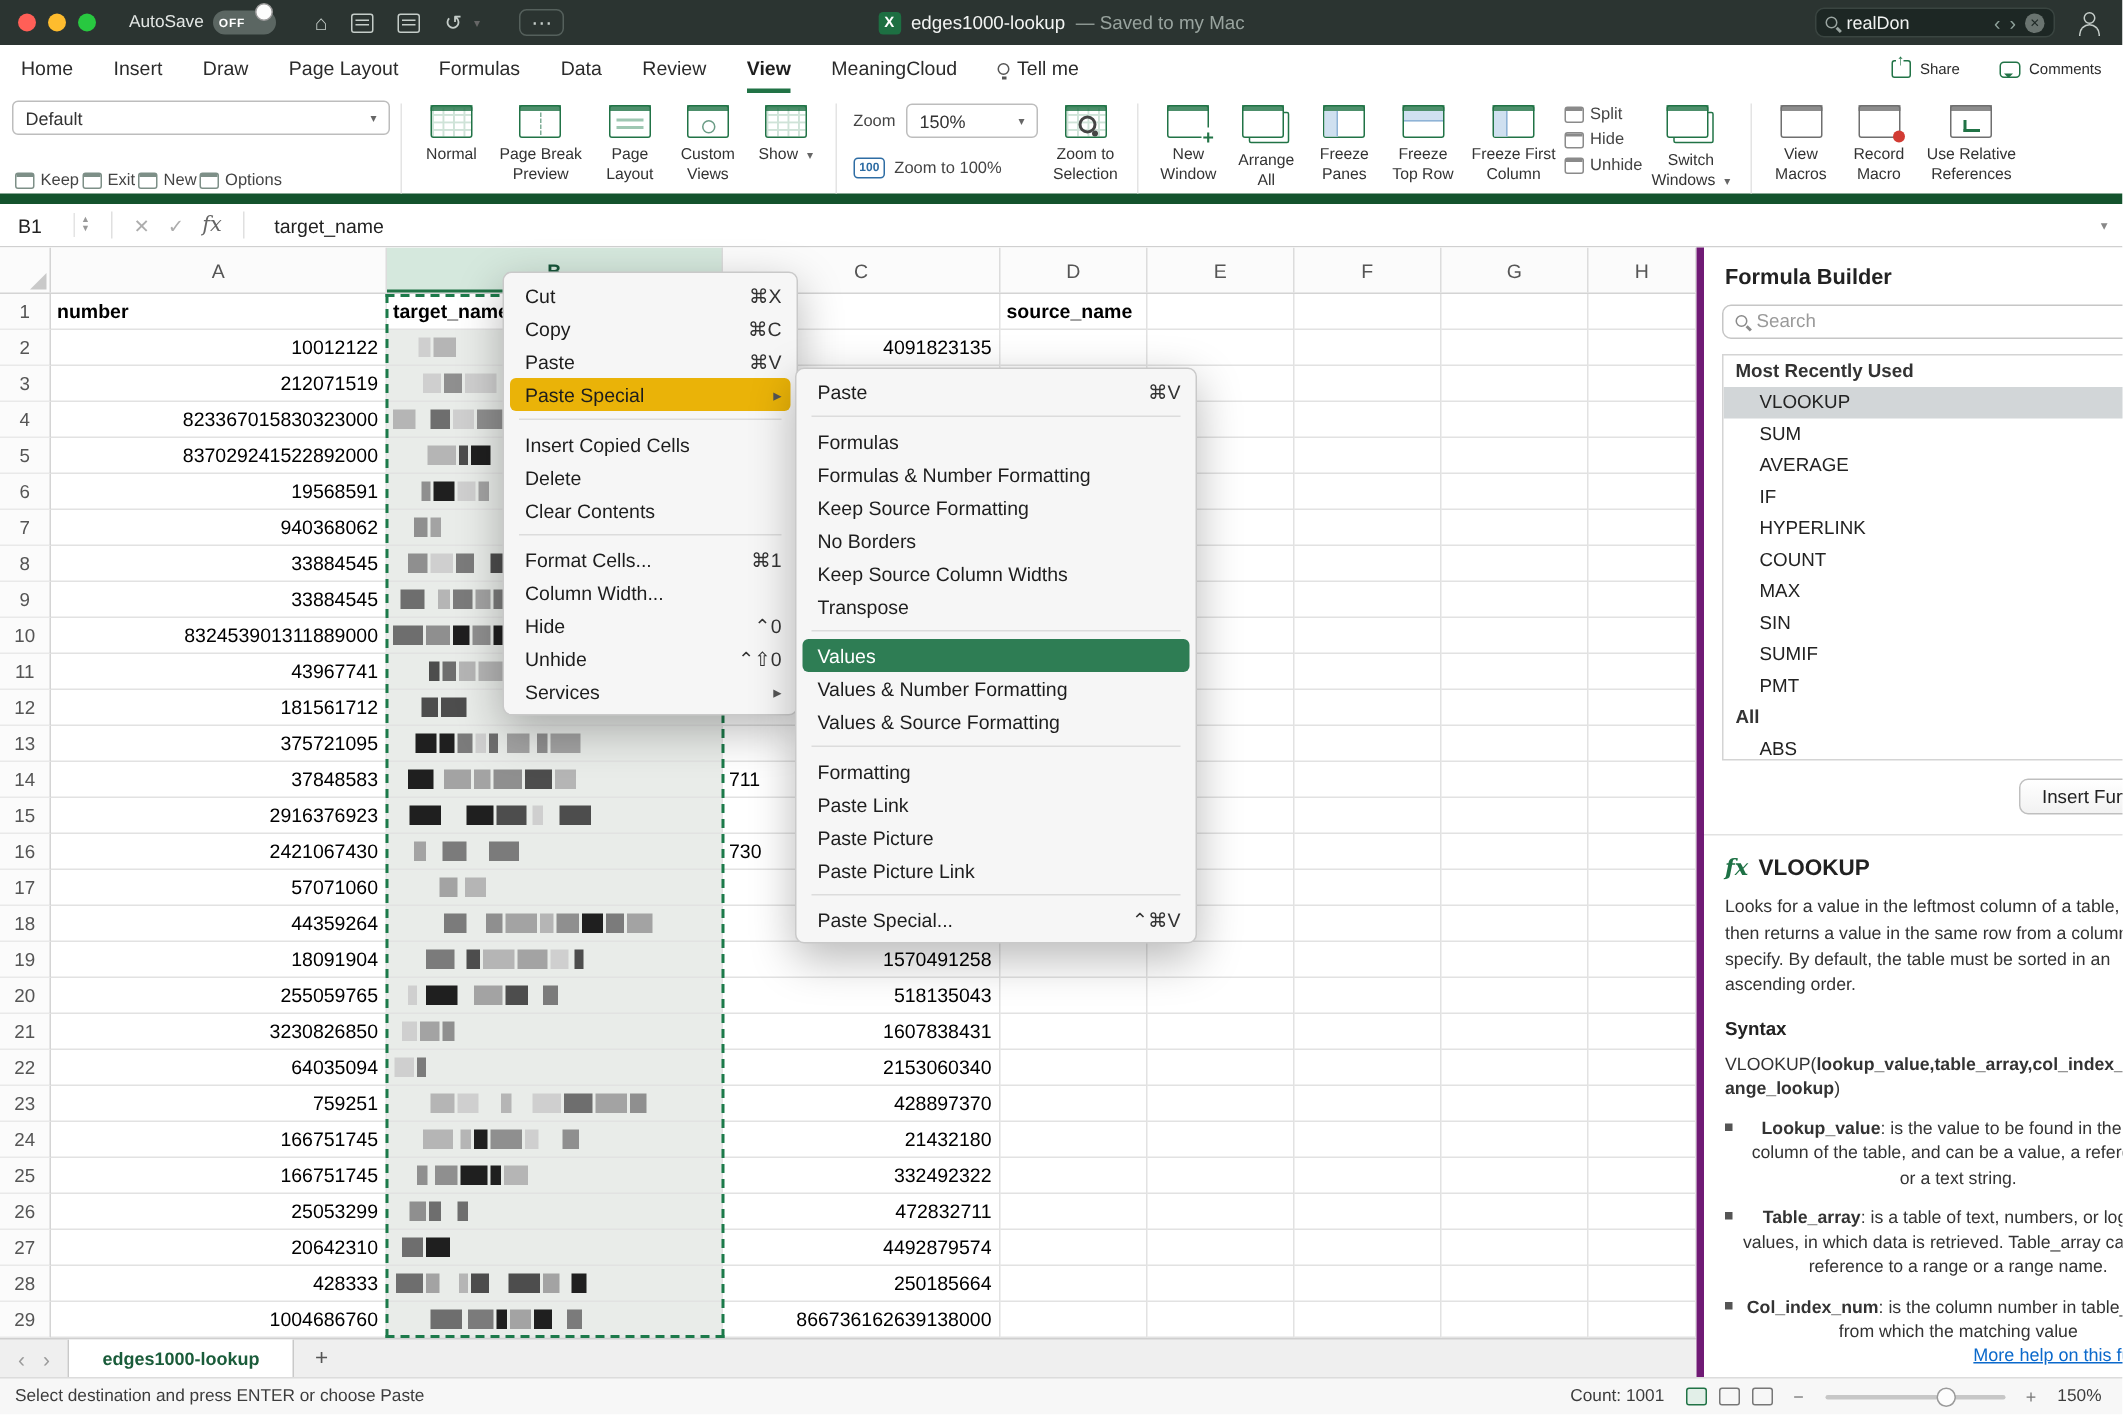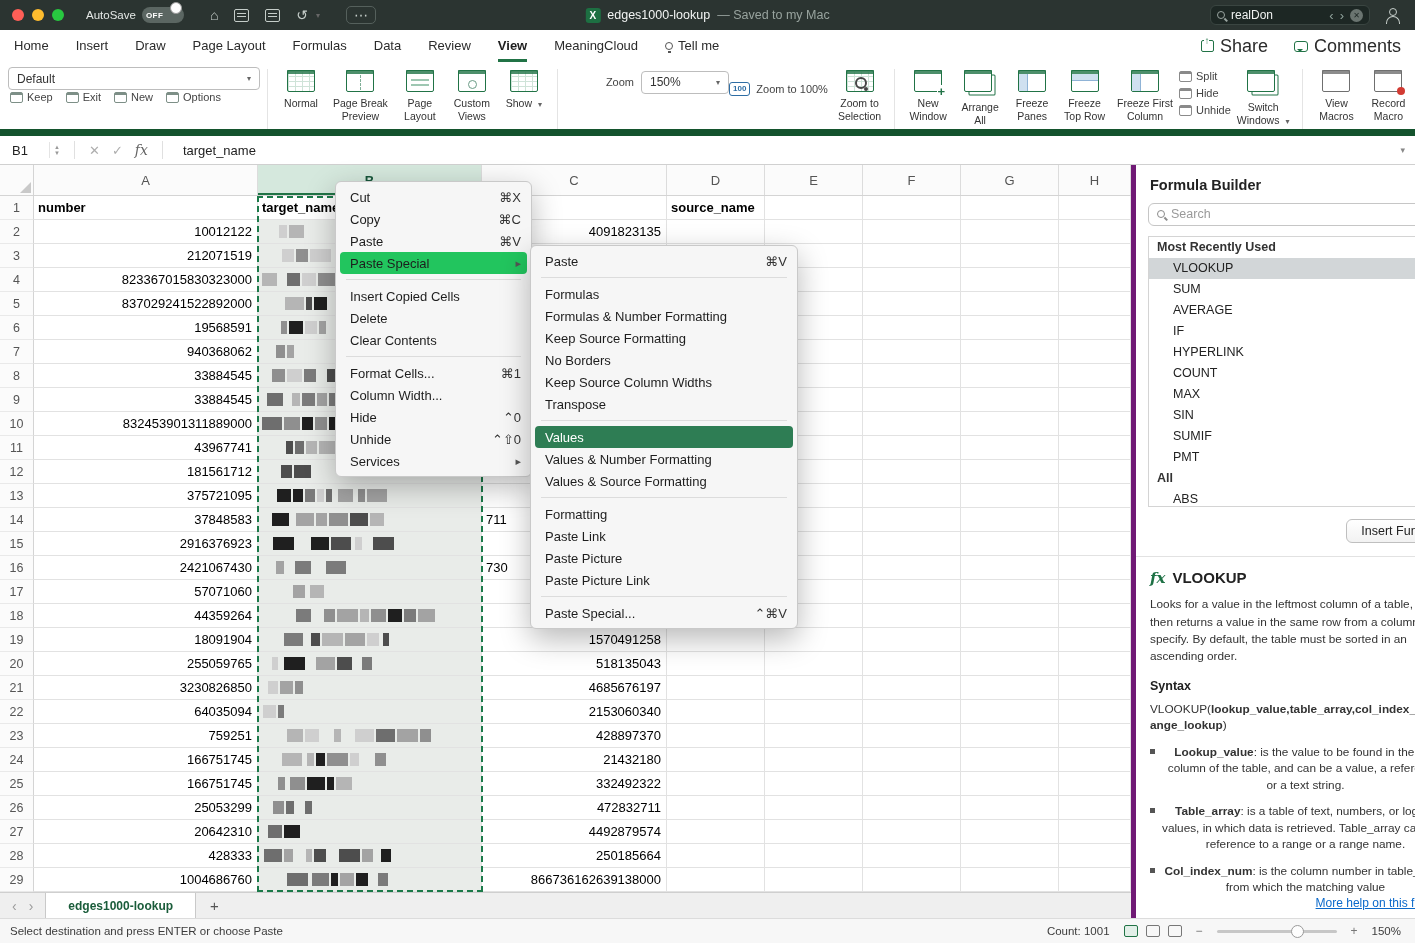--- a/index.html
+++ b/index.html
@@ -33,54 +33,54 @@
   .person::before{content:'';position:absolute;left:5px;top:0;width:6px;height:6px;border:1.5px solid #c5cdc9;border-radius:50%;}
   .person::after{content:'';position:absolute;left:2px;top:8px;width:12px;height:7px;border:1.5px solid #c5cdc9;border-bottom:none;border-radius:7px 7px 0 0;}
 
   
   .tabrow{position:absolute;top:30px;left:0;width:1415px;height:32px;background:#fff;display:flex;padding:0 14px;}
   .rtab{font-size:13px;color:#2b2b2b;margin-right:27px;height:32px;display:flex;align-items:center;gap:5px;border-bottom:3px solid transparent;padding-top:2px;white-space:nowrap;}
   .rtab.active{font-weight:bold;border-bottom-color:#217346;color:#1e1e1e;}
   .bulb{width:8px;height:8px;border:1.5px solid #555;border-radius:50%;position:relative;}
   .bulb::after{content:'';position:absolute;left:1.5px;top:8px;width:3px;height:2.5px;background:#555;}
   .tabrow-right{margin-left:auto;display:flex;align-items:center;gap:26px;}
-  .share,.comments{display:flex;align-items:center;gap:6px;font-size:18px;color:#2b2b2b;}
+  .share,.comments{display:flex;align-items:center;gap:6px;font-size:10px;color:#2b2b2b;}
   .shareic{width:13px;height:12px;border:1.5px solid #217346;border-radius:2px;position:relative;}
   .shareic::after{content:'↑';position:absolute;left:2.5px;top:-5px;color:#217346;font-size:10px;background:#fff;line-height:1;}
   .bubbleic{width:14px;height:11px;border:1.5px solid #217346;border-radius:3px;position:relative;}
   .bubbleic::after{content:'';position:absolute;left:2px;bottom:-4px;border:3px solid transparent;border-top-color:#217346;}
 
   
   .ribbon{position:absolute;top:62px;left:0;width:1415px;height:74px;background:#fff;border-bottom:7px solid #14532d;display:flex;align-items:flex-start;padding:5px 8px 0 8px;}
   .vsep{width:1px;background:#e4e4e4;height:60px;margin:2px 7px 0 7px;flex:none;}
   .sheetview{width:252px;flex:none;}
   .dd{height:23px;border:1px solid #bdbdbd;border-radius:4px;display:flex;align-items:center;justify-content:space-between;padding:0 8px;font-size:12px;color:#333;background:#fff;}
   .chev{font-size:8px;color:#666;margin-left:6px;}
-  .sv-row{display:flex;gap:13px;margin-top:1px;padding-left:2px;}
+  .sv-row{display:flex;gap:2px;margin-top:24px;padding-left:2px;}
   .smallbtn{display:flex;align-items:center;gap:4px;font-size:11px;color:#444;}
   .sic{width:13px;height:11px;border:1.3px solid #7d8f87;border-radius:2px;position:relative;flex:none;}
   .sic::before{content:'';position:absolute;left:0;right:0;top:0;height:2.5px;background:#7d8f87;}
   .biggroup{display:flex;flex:none;}
   .bigbtn{display:flex;flex-direction:column;align-items:center;gap:5px;padding:3px 6px 0 6px;font-size:10.5px;color:#333;text-align:center;line-height:1.2;min-width:52px;}
   .ric{width:28px;height:22px;border:1.5px solid #217346;border-radius:2px;background:#fff;position:relative;flex:none;}
   .ric::before{content:'';position:absolute;left:-1px;right:-1px;top:-1px;height:4px;background:#217346;opacity:.8;}
   .normal-view,.show-view,.zoom-selection{background-image:linear-gradient(#cfe3d8 1px,transparent 1px),linear-gradient(90deg,#cfe3d8 1px,transparent 1px);background-size:7px 5px;background-position:0 5px;}
   .page-break-preview::after{content:'';position:absolute;left:50%;top:4px;bottom:1px;border-left:1.5px dashed #7fae97;}
   .page-layout::after{content:'';position:absolute;left:4px;right:4px;top:8px;height:2px;background:#9ec7b2;box-shadow:0 5px 0 #9ec7b2;}
   .custom-views::after{content:'';position:absolute;left:9px;top:9px;width:7px;height:7px;border:1.5px solid #6b9c86;border-radius:50%;}
   .zoom-selection::after{content:'';position:absolute;left:8px;top:6px;width:8px;height:8px;border:2px solid #454545;border-radius:50%;box-shadow:5px 6px 0 -4px #454545;}
   .new-window::after{content:'+';position:absolute;right:-5px;bottom:-7px;color:#217346;font-weight:bold;font-size:13px;background:#fff;line-height:1;padding:0 1px;}
   .arrange-all,.switch-windows{box-shadow:4px 4px 0 -1.5px #fff,4px 4px 0 -0.5px #217346;margin-right:4px;margin-bottom:4px;}
   .freeze-panes::after,.freeze-first-column::after{content:'';position:absolute;left:0;top:3px;width:8px;bottom:0;background:#cfe0f0;border-right:1px solid #8fb3d6;}
   .freeze-top-row::after{content:'';position:absolute;left:0;right:0;top:3px;height:6px;background:#cfe0f0;border-bottom:1px solid #8fb3d6;}
   .view-macros,.record-macro,.relative-references{border-color:#6f6f6f;}
   .view-macros::before,.record-macro::before,.relative-references::before{background:#6f6f6f;}
   .record-macro::after{content:'';position:absolute;right:-4px;bottom:-4px;width:8px;height:8px;border-radius:50%;background:#d23b33;}
   .relative-references::after{content:'';position:absolute;left:8px;top:9px;width:9px;height:6px;border:2px solid #217346;border-top:none;border-right:none;}
-  .zoomgrp{display:flex;flex-direction:row;flex:none;padding:2px 4px 0 4px;margin-left:37px;}
+  .zoomgrp{display:flex;flex-direction:column;flex:none;padding:2px 4px 0 4px;}
   .zoom-top{display:flex;align-items:center;gap:7px;}
   .zlabel{font-size:11px;color:#444;}
   .zoomdd{width:88px;height:23px;}
   .zoom-bottom{display:flex;align-items:center;gap:6px;margin-top:13px;font-size:11px;color:#444;}
   .z100{border:1.5px solid #2e6da4;border-radius:3px;color:#2e6da4;font-weight:bold;font-size:8px;padding:1px 3px;line-height:1.2;}
   .stackgrp{display:flex;flex-direction:column;gap:5px;padding-top:3px;flex:none;}
   .stackgrp .smallbtn .sic{border-color:#8a8a8a;}
   .stackgrp .smallbtn .sic::before{background:#8a8a8a;}
 
   
@@ -115,21 +115,21 @@
 
   
   .menu{position:absolute;background:#f6f6f6;border:1px solid #c9c9c9;border-radius:6px;box-shadow:0 10px 30px rgba(0,0,0,.28);padding:4px 0;z-index:20;font-size:13px;color:#1d1d1d;}
   .ctxmenu{left:335px;top:181px;width:197px;}
   .psmenu{left:530px;top:245px;width:268px;z-index:21;}
   .menu-item{height:22px;display:flex;align-items:center;padding:0 10px 0 14px;position:relative;}
   .mi-label{flex:1;white-space:nowrap;}
   .mi-short{color:#333;margin-left:14px;white-space:nowrap;}
   .mi-arrow{color:#555;font-size:11px;margin-left:10px;}
   .menu-sep{height:1px;background:#dcdcdc;margin:5px 10px;}
-  .menu-item.hl-gray{background:#22c55e;margin:0 4px;padding:0 6px 0 10px;border-radius:4px;}
+  .menu-item.hl-gray{background:#eab308;margin:0 4px;padding:0 6px 0 10px;border-radius:4px;}
   .menu-item.hl-green{background:#2e7d54;color:#fff;margin:0 4px;padding:0 6px 0 10px;border-radius:4px;}
 
   
   .panel{position:absolute;left:1131px;top:165px;width:340px;height:753px;background:#fff;border-left:5px solid #701a75;z-index:8;display:flex;flex-direction:column;}
   .pnl-head{display:flex;align-items:center;justify-content:space-between;padding:12px 12px 8px 14px;}
   .pnl-title{font-size:14.5px;font-weight:bold;color:#222;}
   .pnl-close{width:16px;height:16px;border-radius:50%;background:#73787c;color:#fff;font-size:9px;display:flex;align-items:center;justify-content:center;}
   .pnl-search{margin:2px 12px 0 12px;height:23px;border:1px solid #c6c6c6;border-radius:6px;display:flex;align-items:center;gap:6px;padding:0 8px;}
   .pnl-search .mag{border-color:#8a8a8a;}
   .pnl-search .mag::after{background:#8a8a8a;}
@@ -798,21 +798,21 @@
       <div class="grid-row">
         <div class="rownum">21</div>
         <div class="cell col-a num">3230826850</div>
         <div class="cell col-b bsel">
           <div class="blocks" style="padding-left: 10px;">
             <span style="width: 10px; background: rgb(207, 207, 207);"></span>
             <span style="width: 13px; background: rgb(163, 163, 163);"></span>
             <span style="width: 8px; background: rgb(143, 143, 143);"></span>
           </div>
         </div>
-        <div class="cell col-c num">4685676197</div>
+        <div class="cell col-c num">1607838431</div>
         <div class="cell col-d num"></div>
         <div class="cell col-e num"></div>
         <div class="cell col-f num"></div>
         <div class="cell col-g num"></div>
         <div class="cell col-h num"></div>
       </div>
       <div class="grid-row">
         <div class="rownum">22</div>
         <div class="cell col-a num">64035094</div>
         <div class="cell col-b bsel">

